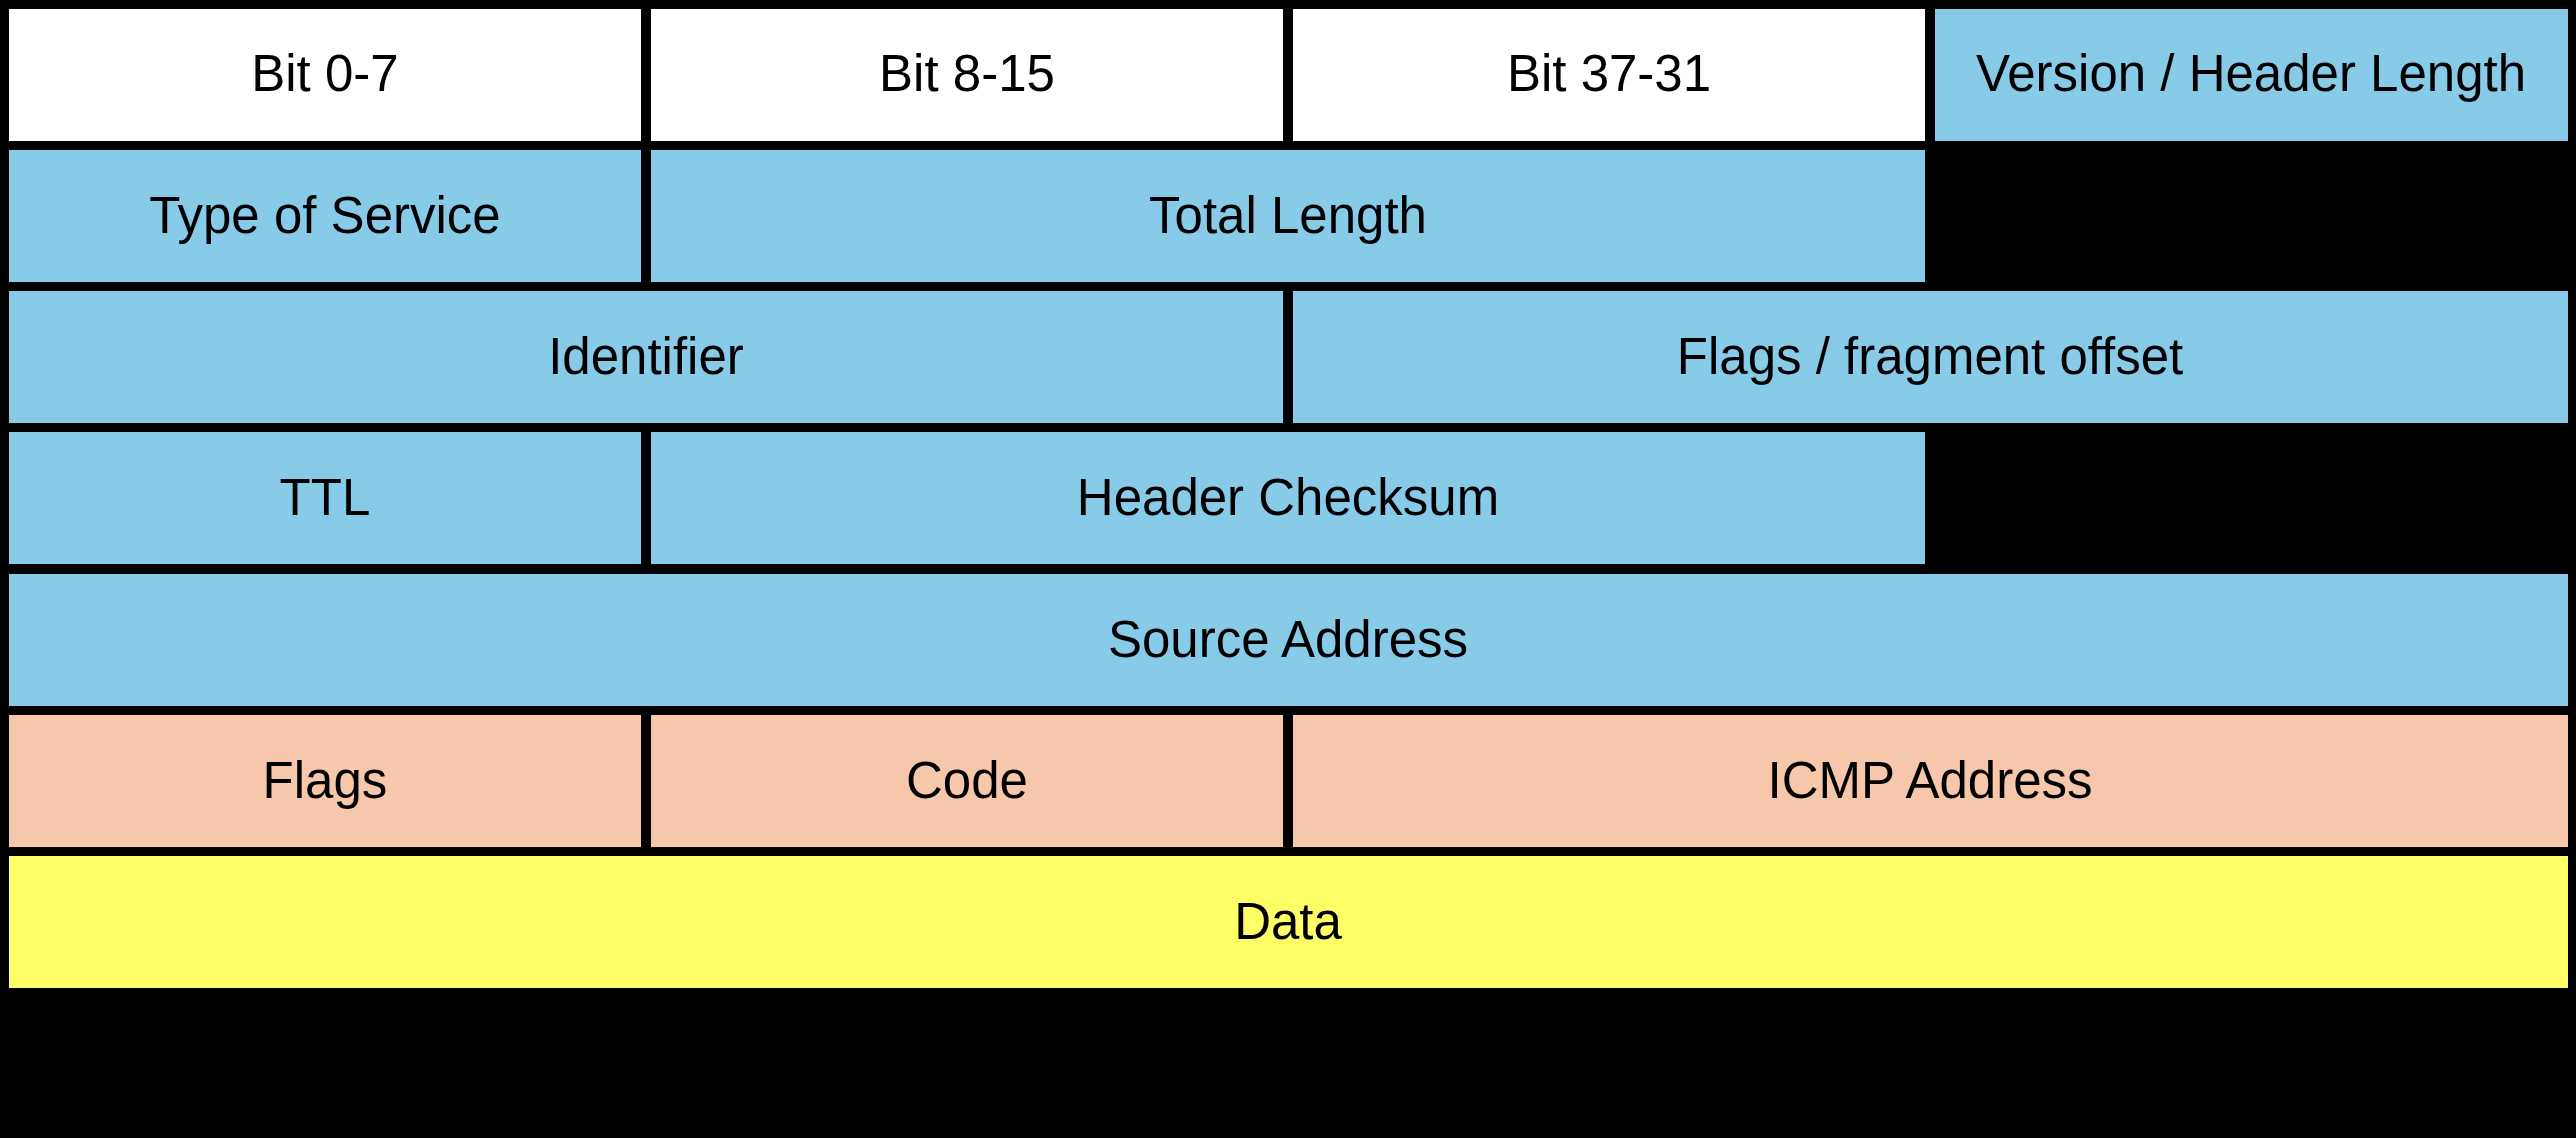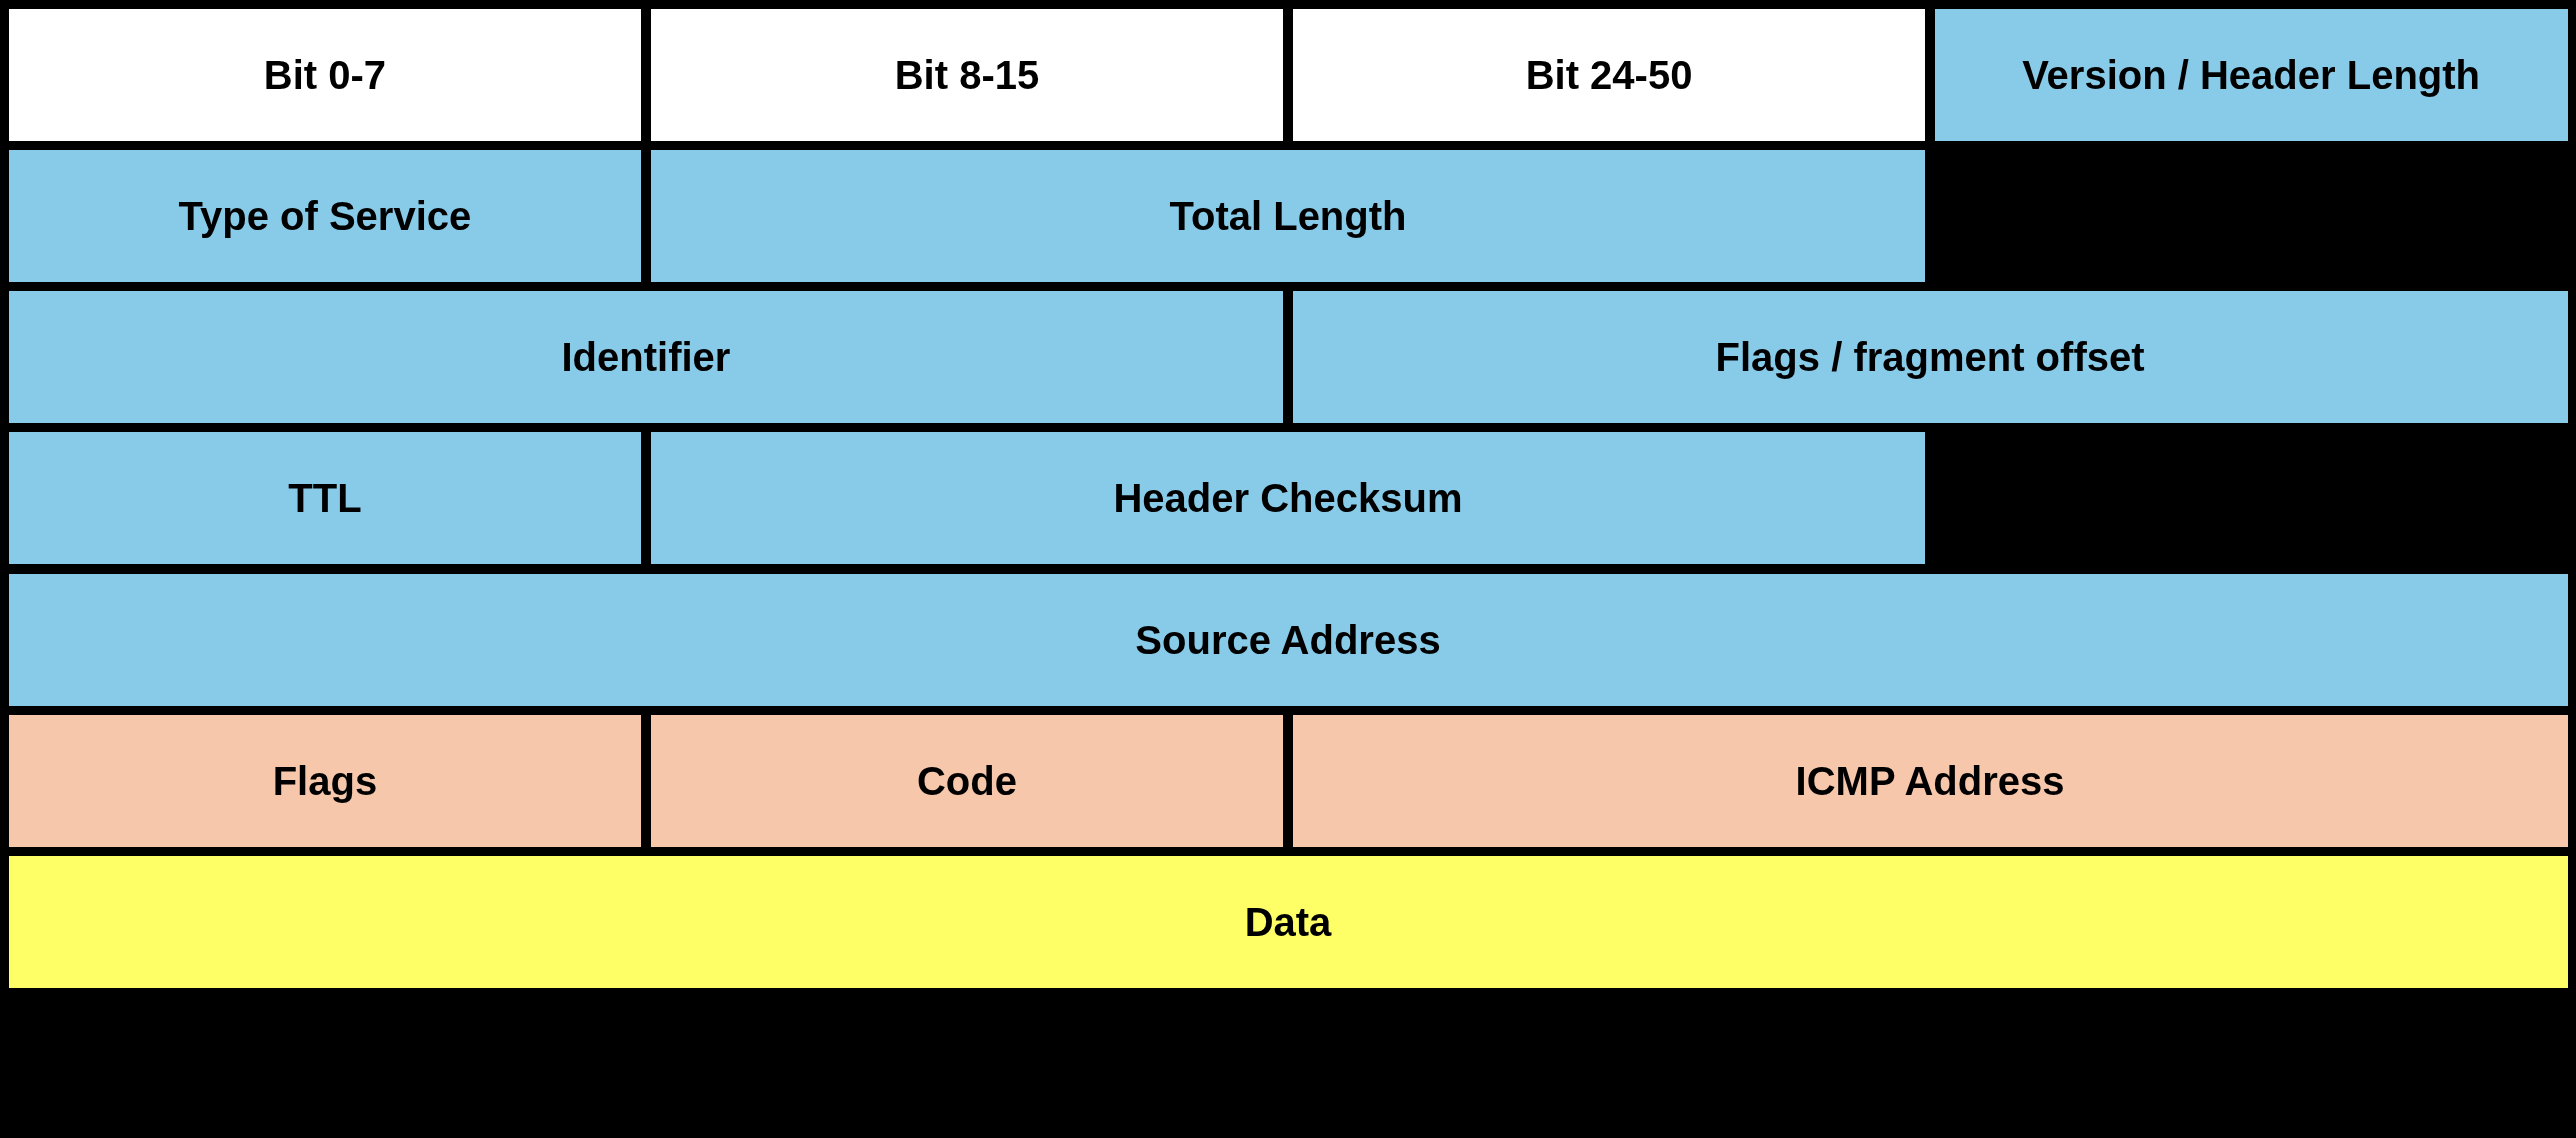--- a/index.html
+++ b/index.html
@@ -30,40 +30,39 @@
     grid-template-rows: repeat(8, 1fr);
     gap: 9.2px;
     padding: 8.5px;
     background: var(--border);
   }
   .cell {
     display: flex;
     align-items: center;
     justify-content: center;
     text-align: right;
-    font-size: 40px;
+    font-size: 51px;
     line-height: 1.1;
     color: var(--text);
-    font-weight: bold;
   }
   .span2 { grid-column: span 2; }
   .span4 { grid-column: span 4; }
   .bg-bit-header { background: var(--bit-header-bg); }
   .bg-ip { background: var(--ip-field-bg); }
   .bg-icmp { background: var(--icmp-field-bg); }
   .bg-data { background: var(--data-field-bg); }
 </style>
 </head>
 <body>
 
 <div class="diagram">
 
   <div class="cell bg-bit-header">Bit 0-7</div>
   <div class="cell bg-bit-header">Bit 8-15</div>
-  <div class="cell bg-bit-header">Bit 24-50</div>
+  <div class="cell bg-bit-header">Bit 37-31</div>
 
   <div class="cell bg-ip">Version / Header Length</div>
   <div class="cell bg-ip">Type of Service</div>
   <div class="cell bg-ip span2">Total Length</div>
 
   <div class="cell bg-ip span2">Identifier</div>
   <div class="cell bg-ip span2">Flags / fragment offset</div>
 
   <div class="cell bg-ip">TTL</div>
   <div class="cell bg-ip span2">Header Checksum</div>

